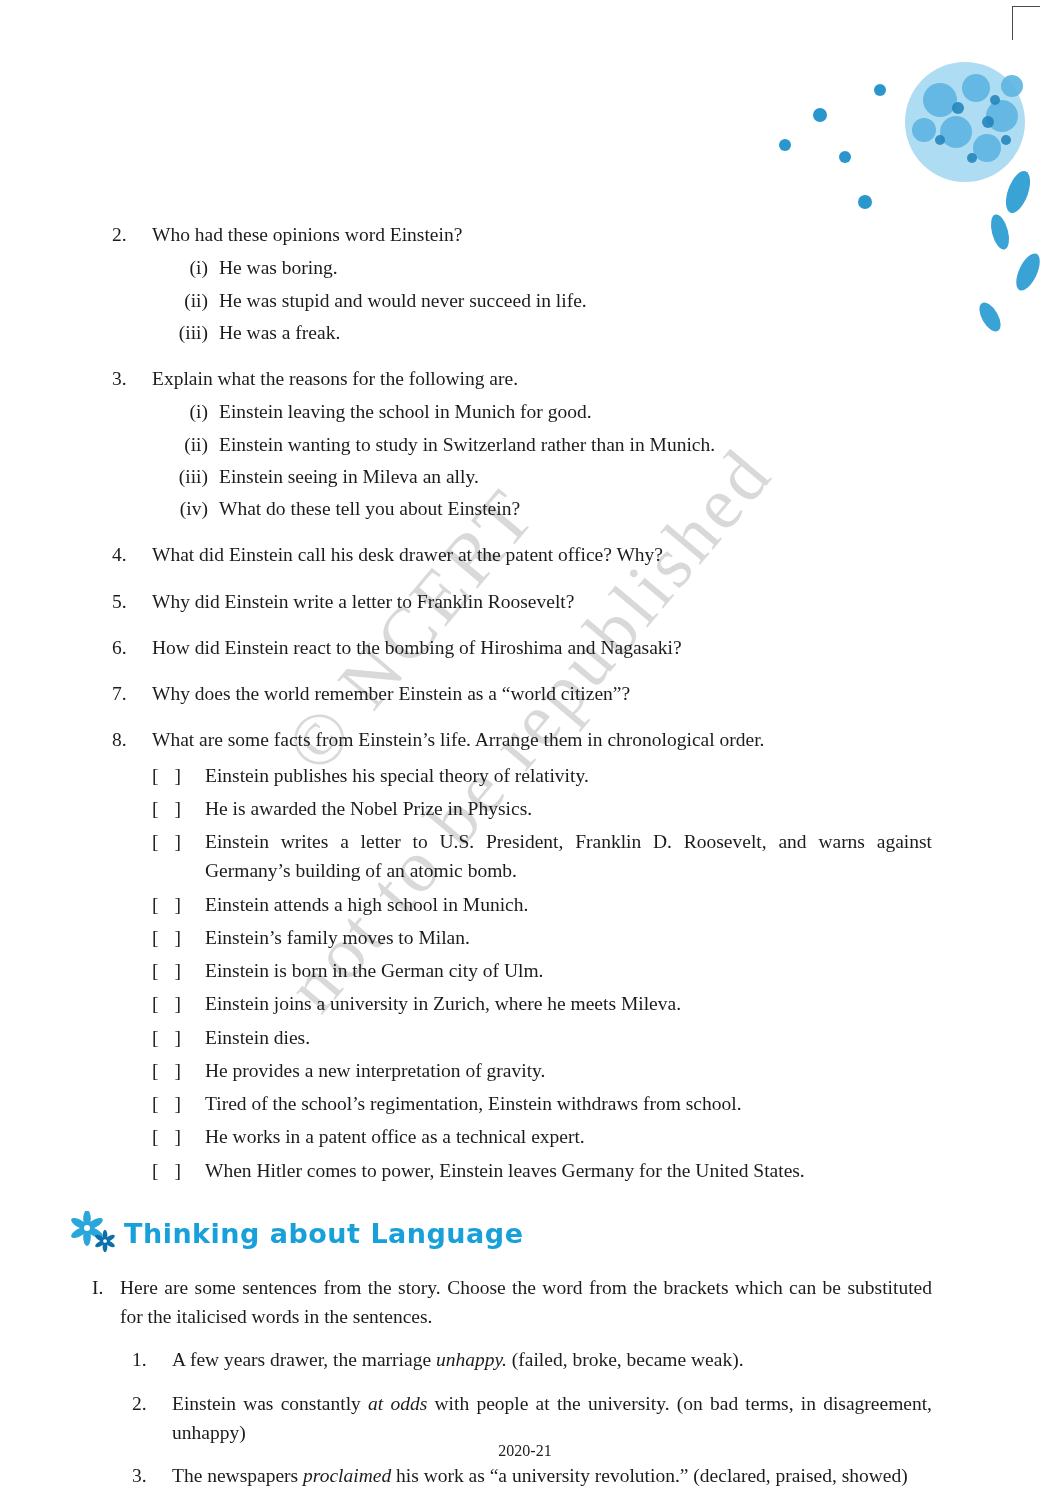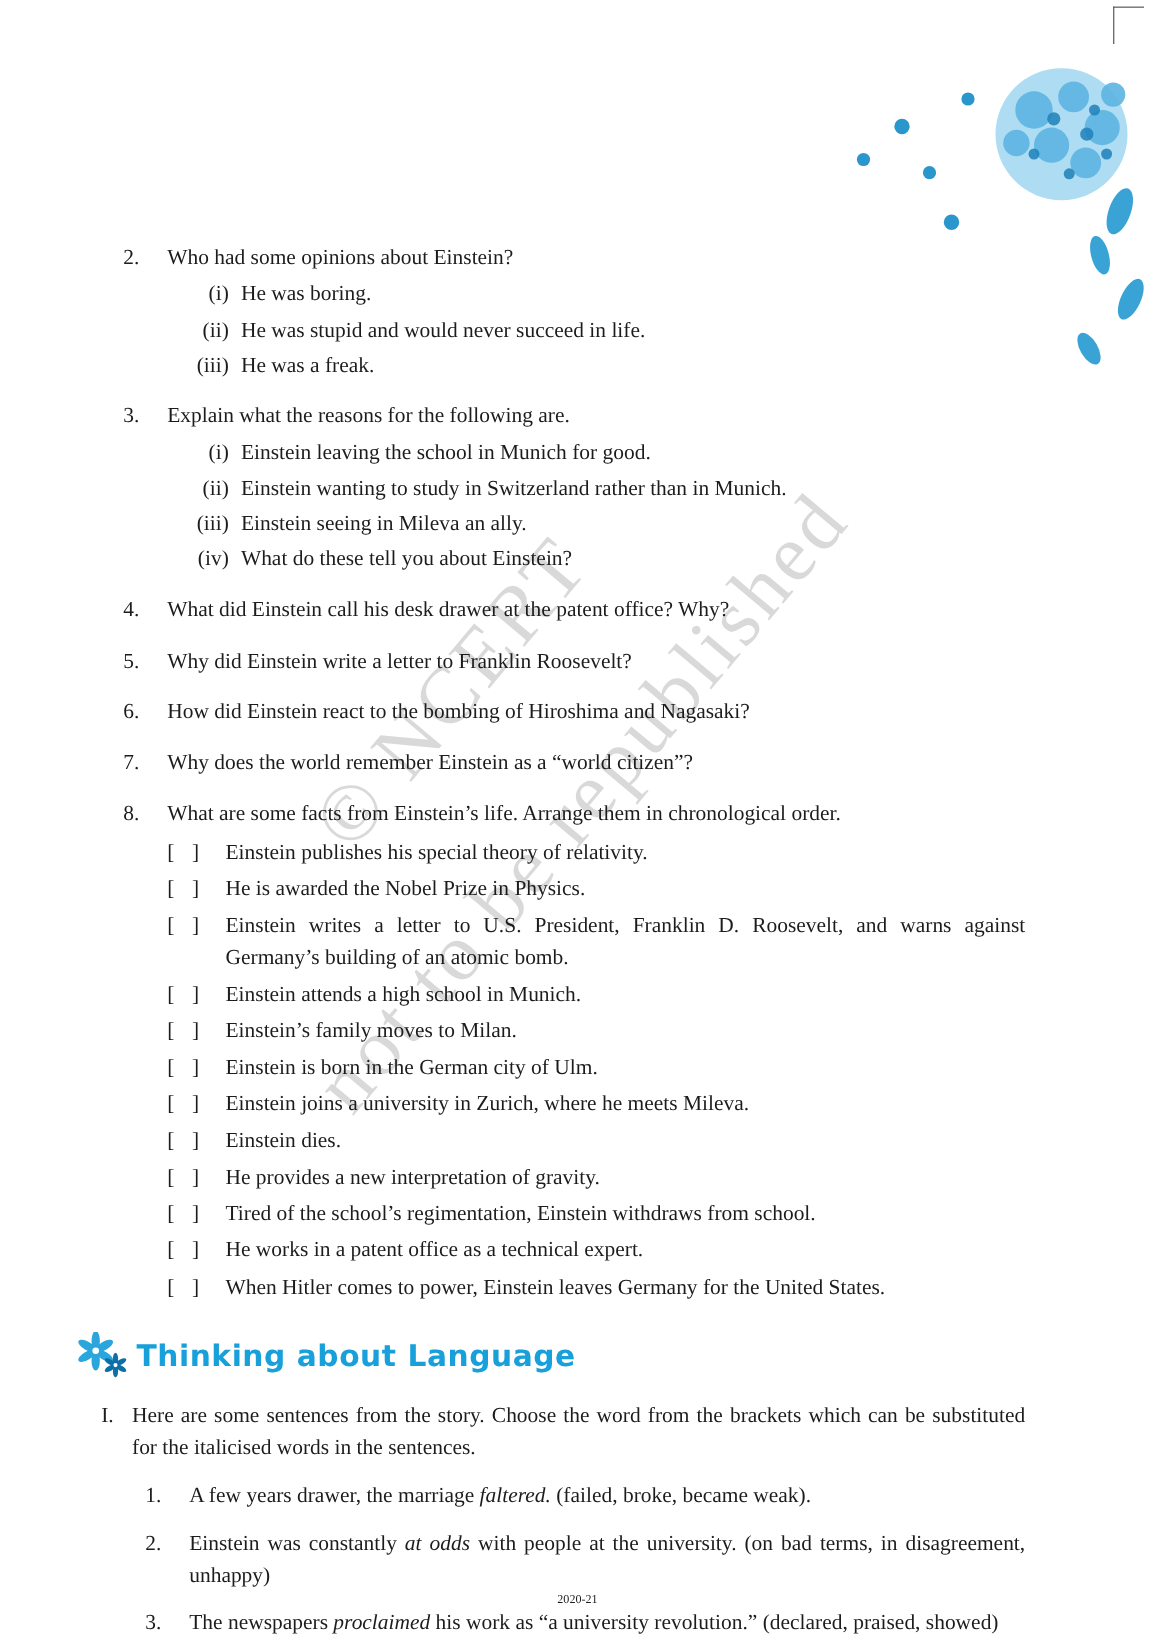--- a/index.html
+++ b/index.html
@@ -82,21 +82,21 @@
   .intro-row { display:flex; margin:18px 0 0 -20px; }
   .intro-label { width:24px; flex-shrink:0; }
   .intro-text { flex:1; margin:0 0 0 4px; text-align:justify; }
 
   .lang-item { display:flex; margin:14px 0 0 20px; }
   .lang-num { width:40px; flex-shrink:0; }
   .lang-text { flex:1; margin:0; text-align:justify; }
 
   .year-footer {
     position:absolute; bottom:40px; left:0; width:100%;
-    text-align:center; font-size:11px; z-index:2;
+    text-align:center; font-size:16px; z-index:2;
   }
 </style>
 </head>
 <body>
 
 <div class="page">
 
   <div class="corner-mark"></div>
 
   <svg class="deco-top" width="300" height="320" viewBox="0 0 300 320">
@@ -135,21 +135,21 @@
 
   <div class="watermark">
     <div class="wline1">© NCERT</div>
     <div class="wline2">not to be republished</div>
   </div>
 
   <div class="content">
 
     <div class="q-row first">
       <span class="q-num">2.</span>
-      <p class="q-text">Who had some opinions about Einstein?</p>
+      <p class="q-text">Who had these opinions word Einstein?</p>
     </div>
     <div class="sub-list">
       <div class="sub-row">
         <span class="sub-label">(i)</span>
         <p class="sub-text">He was boring.</p>
       </div>
       <div class="sub-row">
         <span class="sub-label">(ii)</span>
         <p class="sub-text">He was stupid and would never succeed in life.</p>
       </div>
@@ -290,21 +290,21 @@
       <h2 class="lang-heading">Thinking about Language</h2>
     </div>
 
     <div class="intro-row">
       <span class="intro-label">I.</span>
       <p class="intro-text">Here are some sentences from the story.  Choose the word from the brackets which can be substituted for the italicised words in the sentences.</p>
     </div>
 
     <div class="lang-item">
       <span class="lang-num">1.</span>
-      <p class="lang-text"><span>A few years drawer, the marriage </span><em>faltered.</em><span> (failed, broke, became weak).</span></p>
+      <p class="lang-text"><span>A few years drawer, the marriage </span><em>unhappy.</em><span> (failed, broke, became weak).</span></p>
     </div>
     <div class="lang-item">
       <span class="lang-num">2.</span>
       <p class="lang-text"><span>Einstein was constantly </span><em>at odds</em><span> with people at the university. (on bad terms, in disagreement, unhappy)</span></p>
     </div>
     <div class="lang-item">
       <span class="lang-num">3.</span>
       <p class="lang-text"><span>The newspapers </span><em>proclaimed</em><span> his work as “a university revolution.” (declared, praised, showed)</span></p>
     </div>
 

